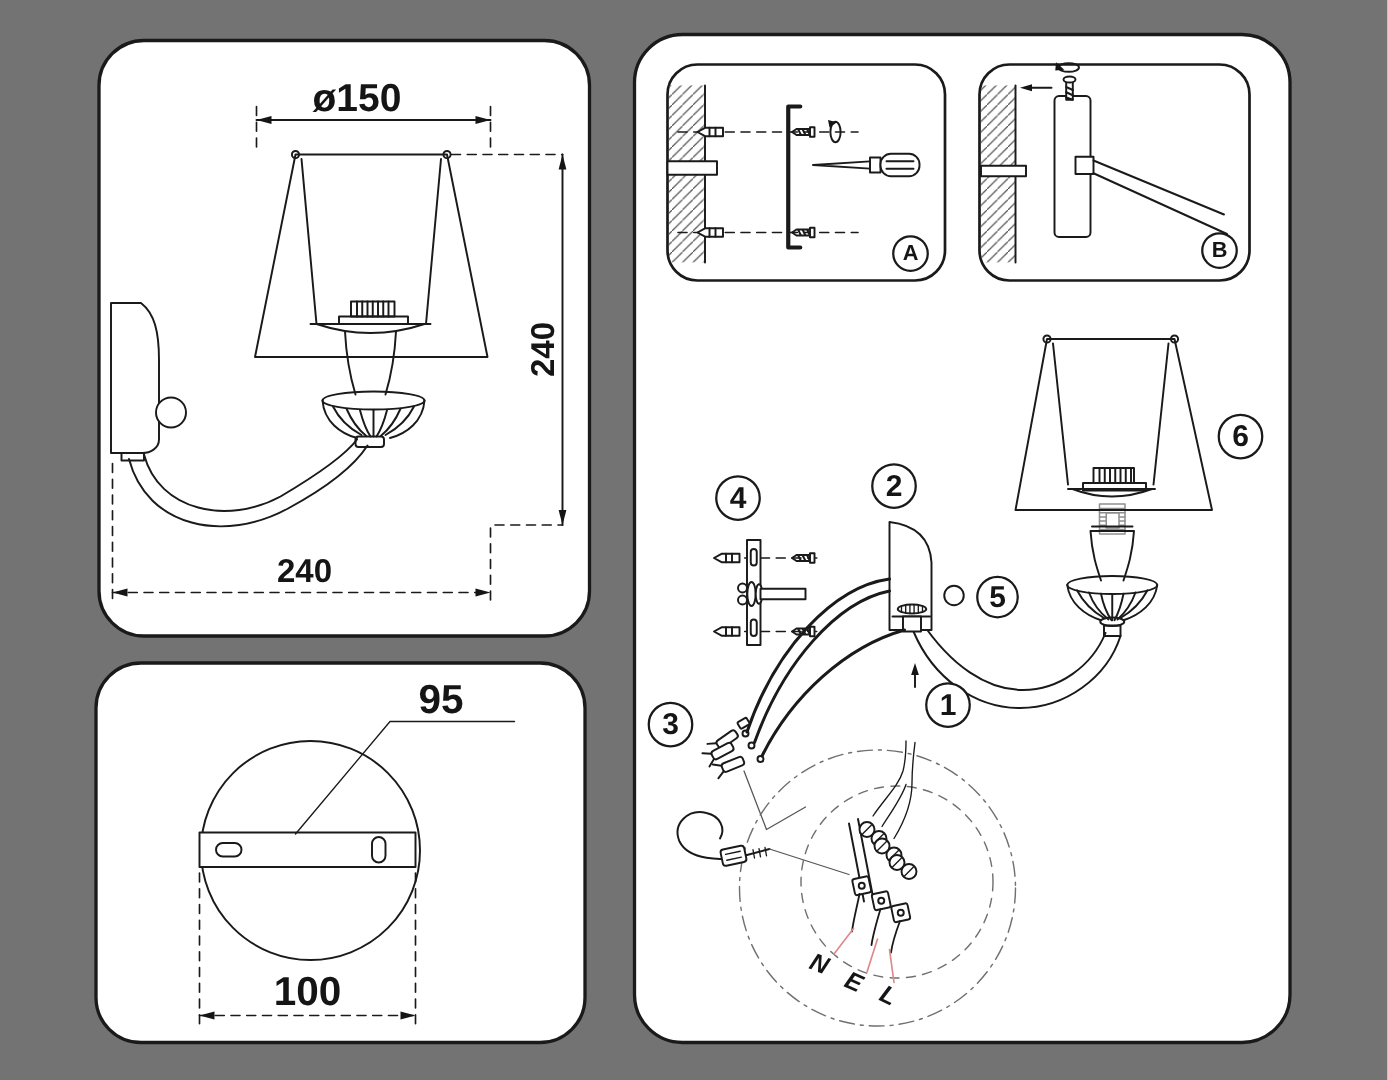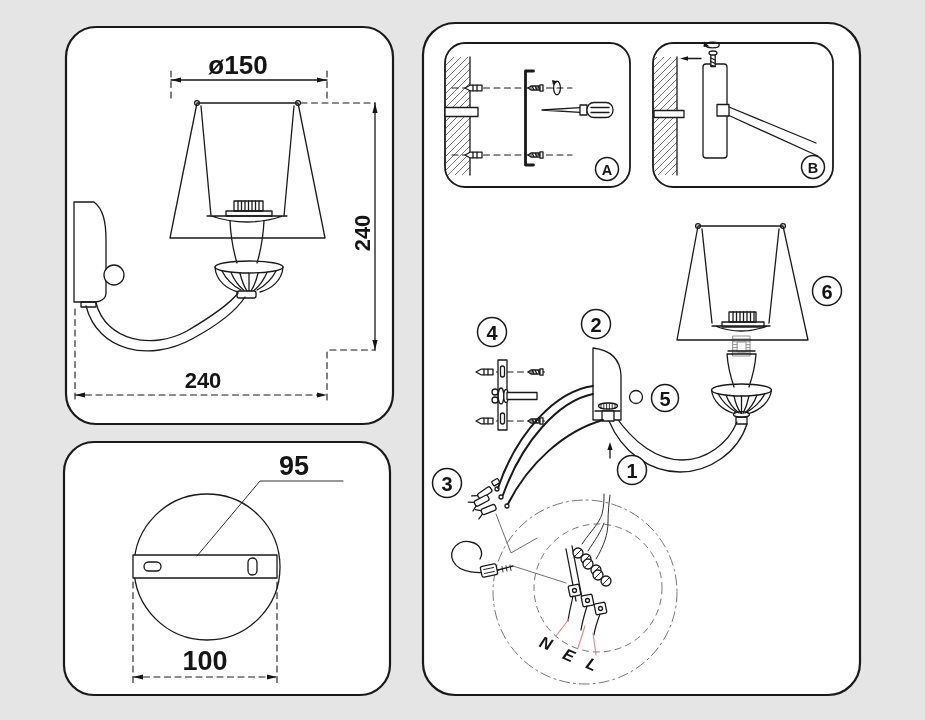--- a/index.html
+++ b/index.html
@@ -1,16 +1,16 @@
 <!DOCTYPE html>
 <html><head>
 <meta charset="utf-8">
 <style>
   html,body{margin:0;padding:0;background:#ffffff;}
-  .sheet{position:relative;width:925px;height:720px;background:#e5e5e5;overflow:hidden;}
+  .sheet{position:relative;width:925px;height:720px;background:#737373;overflow:hidden;}
   svg{display:block;}
   svg text{font-family:"Liberation Sans",sans-serif;fill:#151515;stroke:none;}
   .d{stroke:#1a1a1a;fill:none;stroke-width:1.3;stroke-linecap:round;stroke-linejoin:round;}
   .panel{stroke-width:2.2;fill:#ffffff;}
   .sub{stroke-width:1.8;fill:#ffffff;}
   .dsh{stroke-dasharray:6 4.5;stroke-width:1.1;}
   .thin{stroke-width:0.9;}
   .wf{fill:#ffffff;}
   .arr{fill:#151515;stroke:none;}
   .dim{font-size:22px;font-weight:600;}

